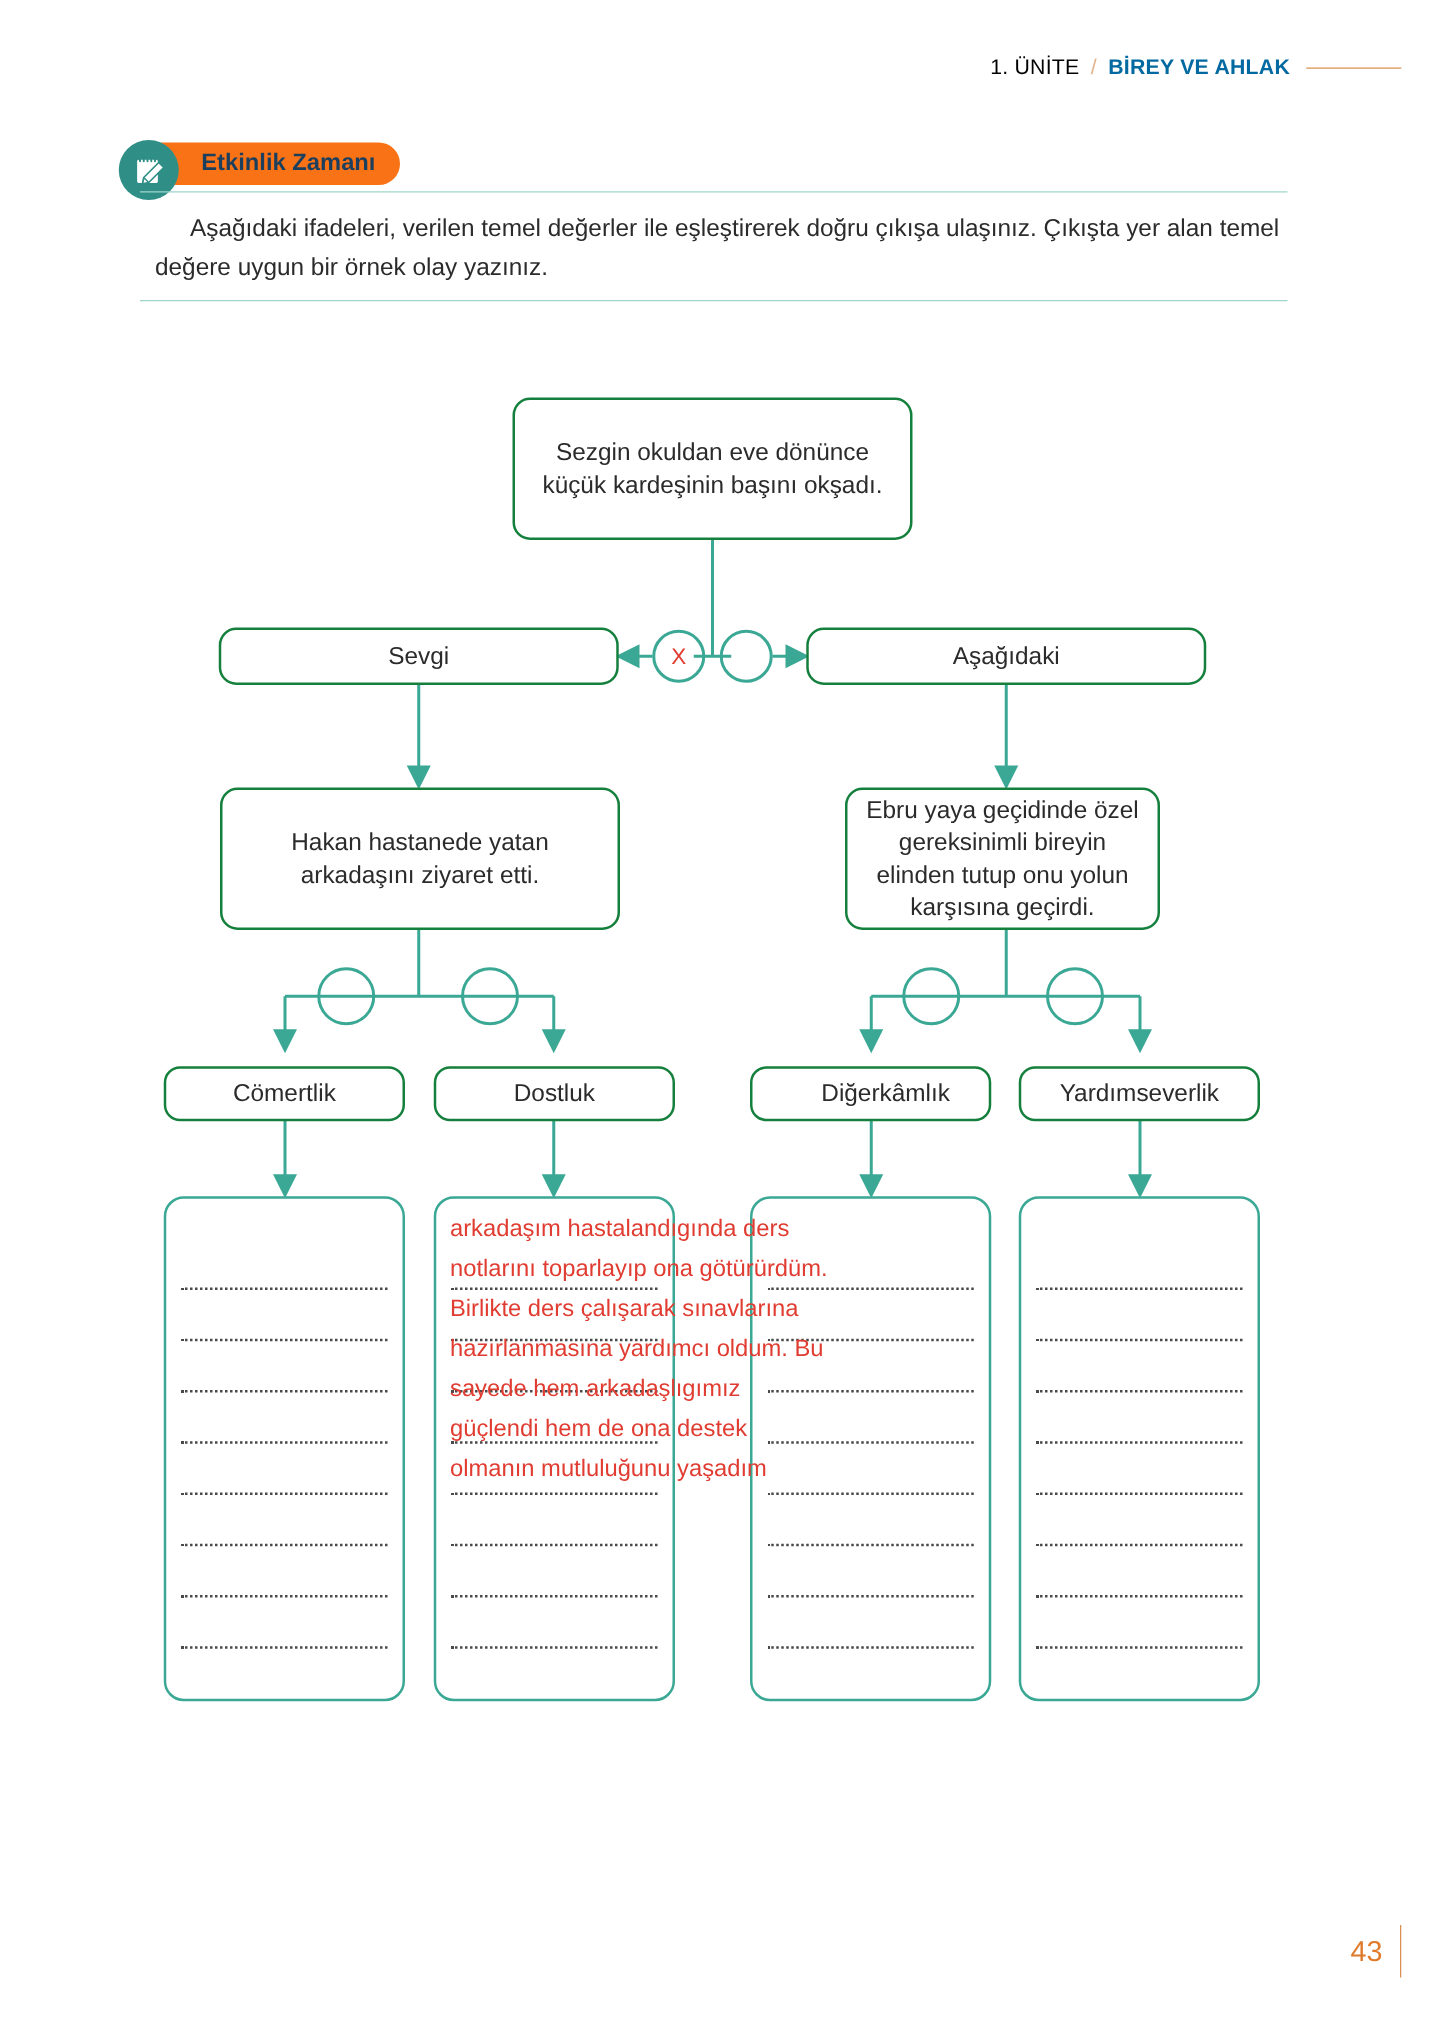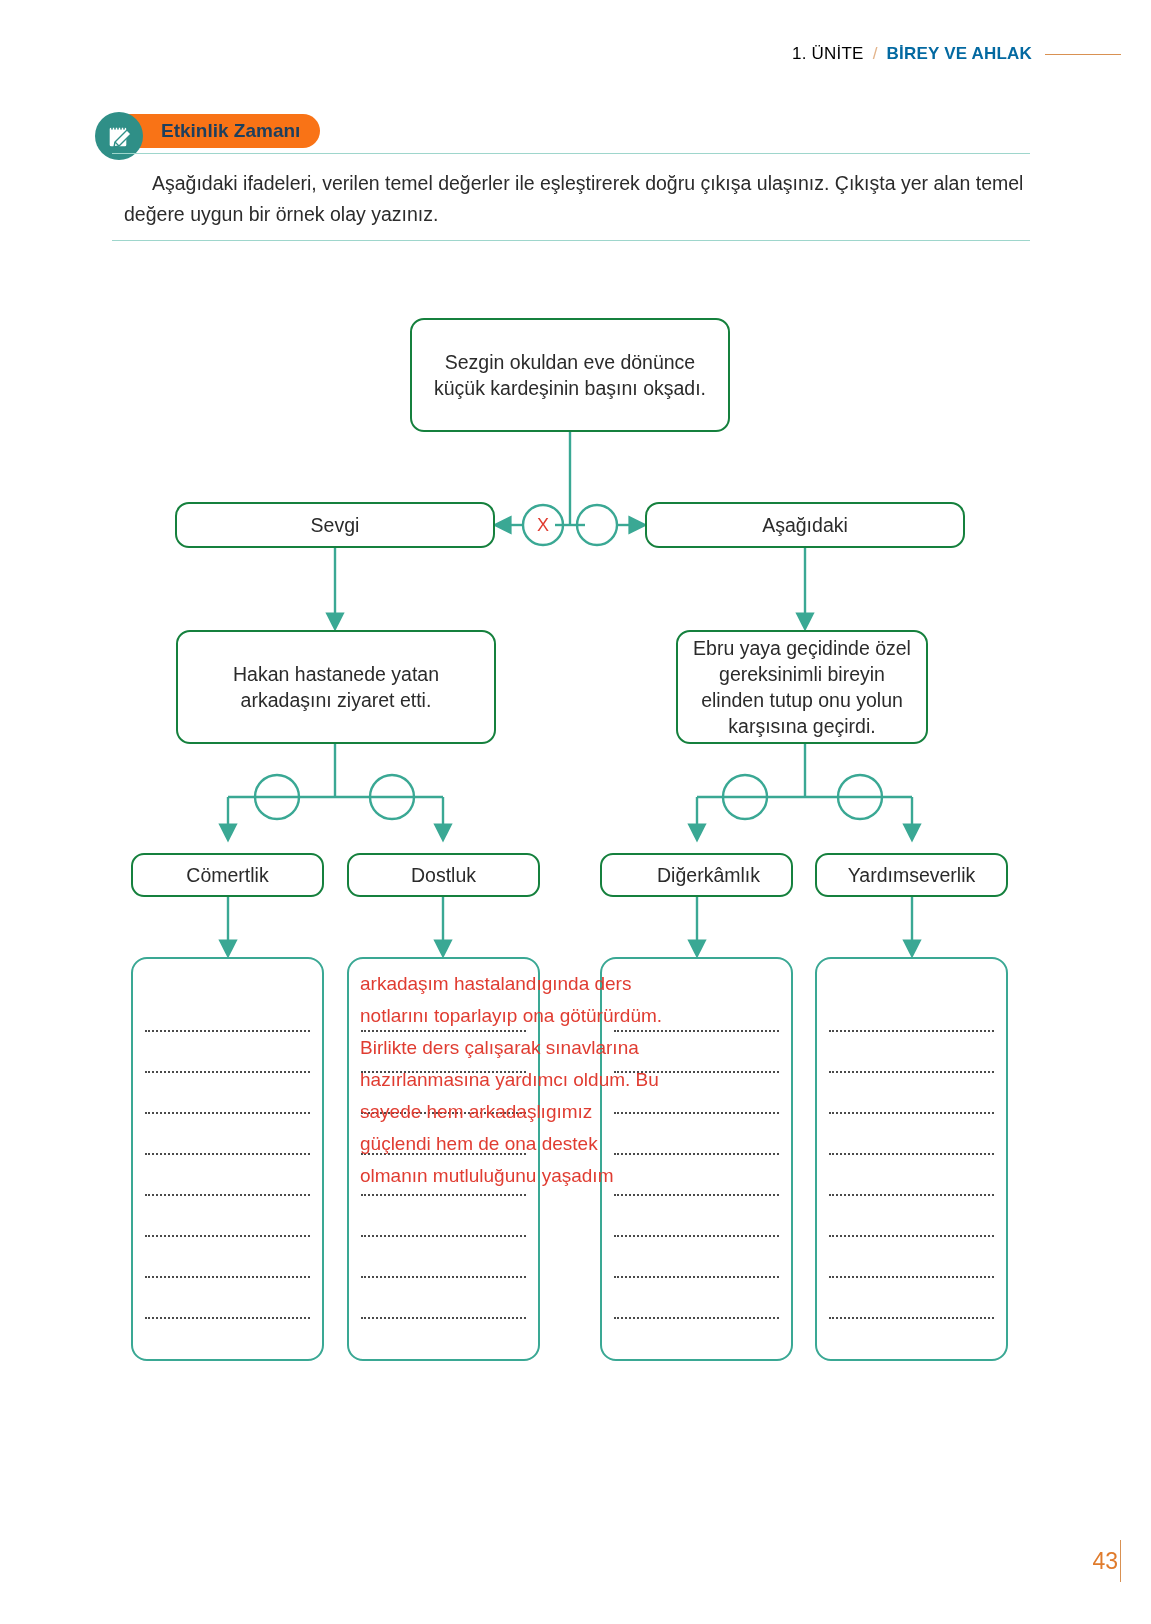--- a/index.html
+++ b/index.html
@@ -162,21 +162,21 @@
     white-space: pre-wrap;
   }
 
   
   .footer {
     position: absolute;
     right: 30px;
     bottom: 42px;
     display: flex;
     align-items: center;
-    gap: 2px;
+    gap: 14px;
   }
   .page-num { color: #e07b2c; font-size: 23px; }
   .footer-rule { width: 1px; height: 42px; background: #d99152; }
 </style>
 </head>
 <body>
 
 <div class="header">
   <span>1. ÜNİTE</span>
   <span class="header-sep">/</span>

